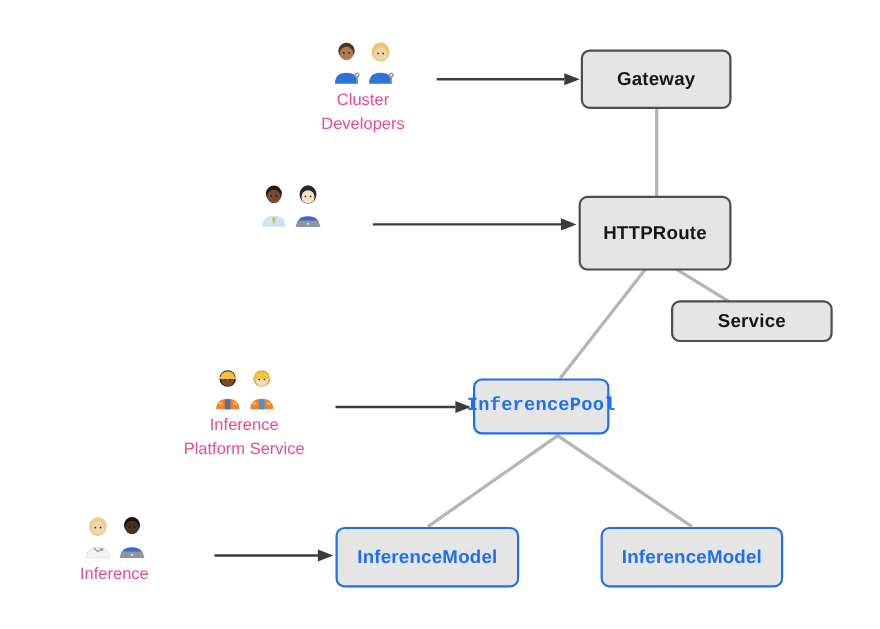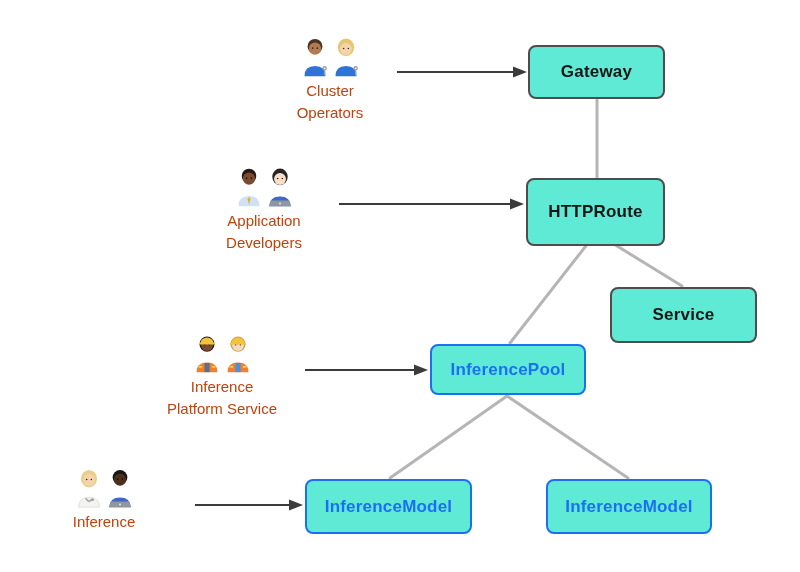--- a/index.html
+++ b/index.html
@@ -6,26 +6,26 @@
   .stage{
     position:relative;width:800px;height:572px;background:#ffffff;
     font-family:"Liberation Sans",sans-serif;overflow:hidden;
   }
   .edges{position:absolute;left:0;top:0;width:800px;height:572px;}
   .edge{stroke:#b5b5b5;stroke-width:3;stroke-linecap:round;}
   .arrow-line{stroke:#3b3b3b;stroke-width:2.2;}
   .arrow-head{fill:#3b3b3b;}
   .node{
     position:absolute;display:flex;align-items:center;justify-content:center;
-    background:#5eead4;border-radius:8px;font-weight:bold;font-size:17px;
+    background:#e5e5e5;border-radius:8px;font-weight:bold;font-size:17px;
     letter-spacing:.2px;box-sizing:border-box;
   }
   .node.core{border:2.5px solid #4d4d4d;color:#161616;}
   .node.ext{border:2px solid #1d6ff2;color:#1d6ff2;}
-  .persona{position:absolute;text-align:center;color:#c2410c;}
+  .persona{position:absolute;text-align:center;color:#ec4899;}
   .emoji-row{display:flex;justify-content:center;gap:3px;height:42px;align-items:flex-end;}
   .emoji{width:28px;height:42px;display:block;}
   .persona-label{margin-top:3px;font-size:15px;line-height:22px;}
 </style>
 </head>
 <body>
 
 <div class="stage">
 
   <svg class="edges" viewBox="0 0 800 572">
@@ -52,24 +52,24 @@
       <polygon class="arrow-head" points="289,499.5 303,505 289,510.5"></polygon>
     </g>
   </svg>
 
   <div class="node core" style="left:528px;top:45px;width:137px;height:54px;">
     <span>Gateway</span>
   </div>
   <div class="node core" style="left:526px;top:178px;width:139px;height:68px;">
     <span>HTTPRoute</span>
   </div>
-  <div class="node core" style="left:610px;top:287px;width:147px;height:56px;text-align:right;">
+  <div class="node core" style="left:610px;top:273px;width:147px;height:38px;text-align:right;">
     <span>Service</span>
   </div>
-  <div class="node ext" style="left:430px;top:344px;width:156px;height:51px;">
+  <div class="node ext" style="left:430px;top:344px;width:124px;height:51px;font-family:Liberation Mono, monospace;">
     <span>InferencePool</span>
   </div>
   <div class="node ext" style="left:305px;top:479px;width:167px;height:55px;">
     <span>InferenceModel</span>
   </div>
   <div class="node ext" style="left:546px;top:479px;width:166px;height:55px;">
     <span>InferenceModel</span>
   </div>
 
   <div class="persona" style="left:220px;top:35px;width:220px;">
@@ -92,21 +92,21 @@
           <circle cx="18.7" cy="14.5" r="0.9" fill="#3a2a1e"></circle>
         <path d="M4 46 Q4 34.5 16 34.5 Q28 34.5 28 46 Z" fill="#2f72d9"></path>
         <g stroke="#98a0a8" stroke-width="1.6" fill="none">
             <line x1="27" y1="39" x2="27" y2="45"></line>
             <circle cx="27" cy="37" r="1.8"></circle>
           </g>
       </svg>
     </div>
     <div class="persona-label">
       <div>Cluster</div>
-      <div>Operators</div>
+      <div>Developers</div>
     </div>
   </div>
 
   <div class="persona" style="left:154px;top:165px;width:220px;">
     <div class="emoji-row">
       <svg class="emoji" viewBox="0 0 32 46">
         <circle cx="16" cy="11.5" r="8.3" fill="#241a12"></circle>
         <circle cx="16" cy="14.5" r="7" fill="#7c4a2e"></circle>
         <circle cx="13.3" cy="14" r="0.9" fill="#1c140d"></circle>
           <circle cx="18.7" cy="14" r="0.9" fill="#1c140d"></circle>
@@ -115,24 +115,20 @@
       </svg>
       <svg class="emoji" viewBox="0 0 32 46">
         <ellipse cx="16" cy="12.5" rx="8.8" ry="9.5" fill="#262626"></ellipse>
         <circle cx="16" cy="15" r="6.8" fill="#f7dfc8"></circle>
         <circle cx="13.3" cy="14.5" r="0.9" fill="#2f2418"></circle>
           <circle cx="18.7" cy="14.5" r="0.9" fill="#2f2418"></circle>
         <path d="M4 46 Q4 35 16 35 Q28 35 28 46 Z" fill="#3f66c9"></path>
         <path d="M5.5 39.5 H26.5 L29 46 H3 Z" fill="#8f969e"></path>
         <circle cx="16" cy="43" r="1.2" fill="#dfe2e5"></circle>
       </svg>
-    </div>
-    <div class="persona-label">
-      <div>Application</div>
-      <div>Developers</div>
     </div>
   </div>
 
   <div class="persona" style="left:112px;top:331px;width:220px;">
     <div class="emoji-row">
       <svg class="emoji" viewBox="0 0 32 46">
         <ellipse cx="16" cy="14" rx="8.6" ry="8.6" fill="#2a1c12"></ellipse>
         <circle cx="16" cy="15" r="6.8" fill="#7c4a2e"></circle>
         <circle cx="13.3" cy="14.8" r="0.9" fill="#1c140d"></circle>
           <circle cx="18.7" cy="14.8" r="0.9" fill="#1c140d"></circle>

